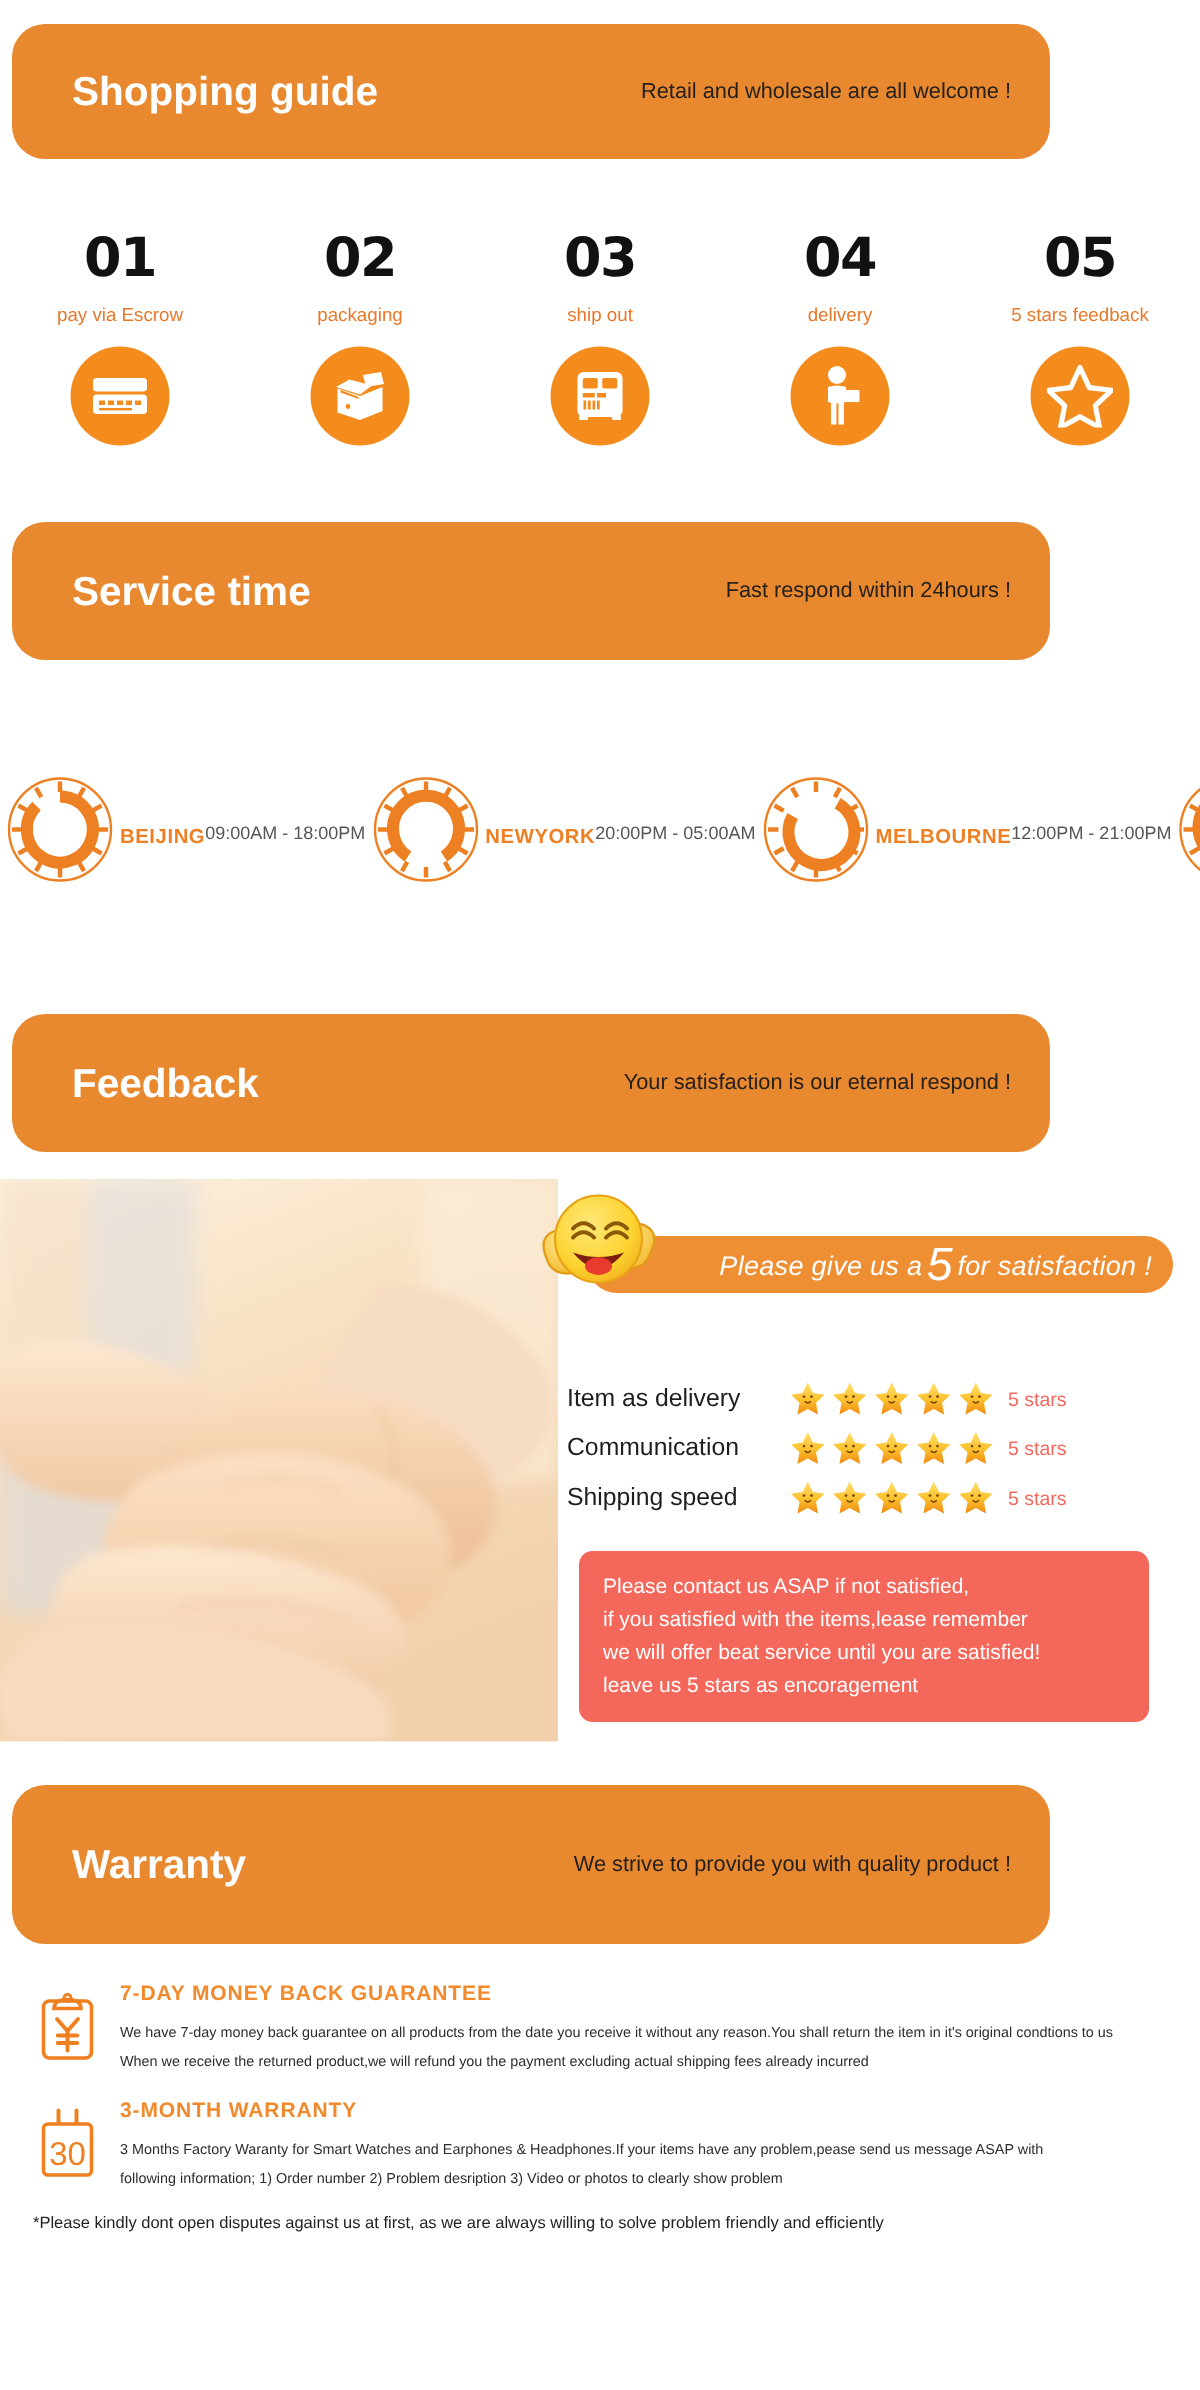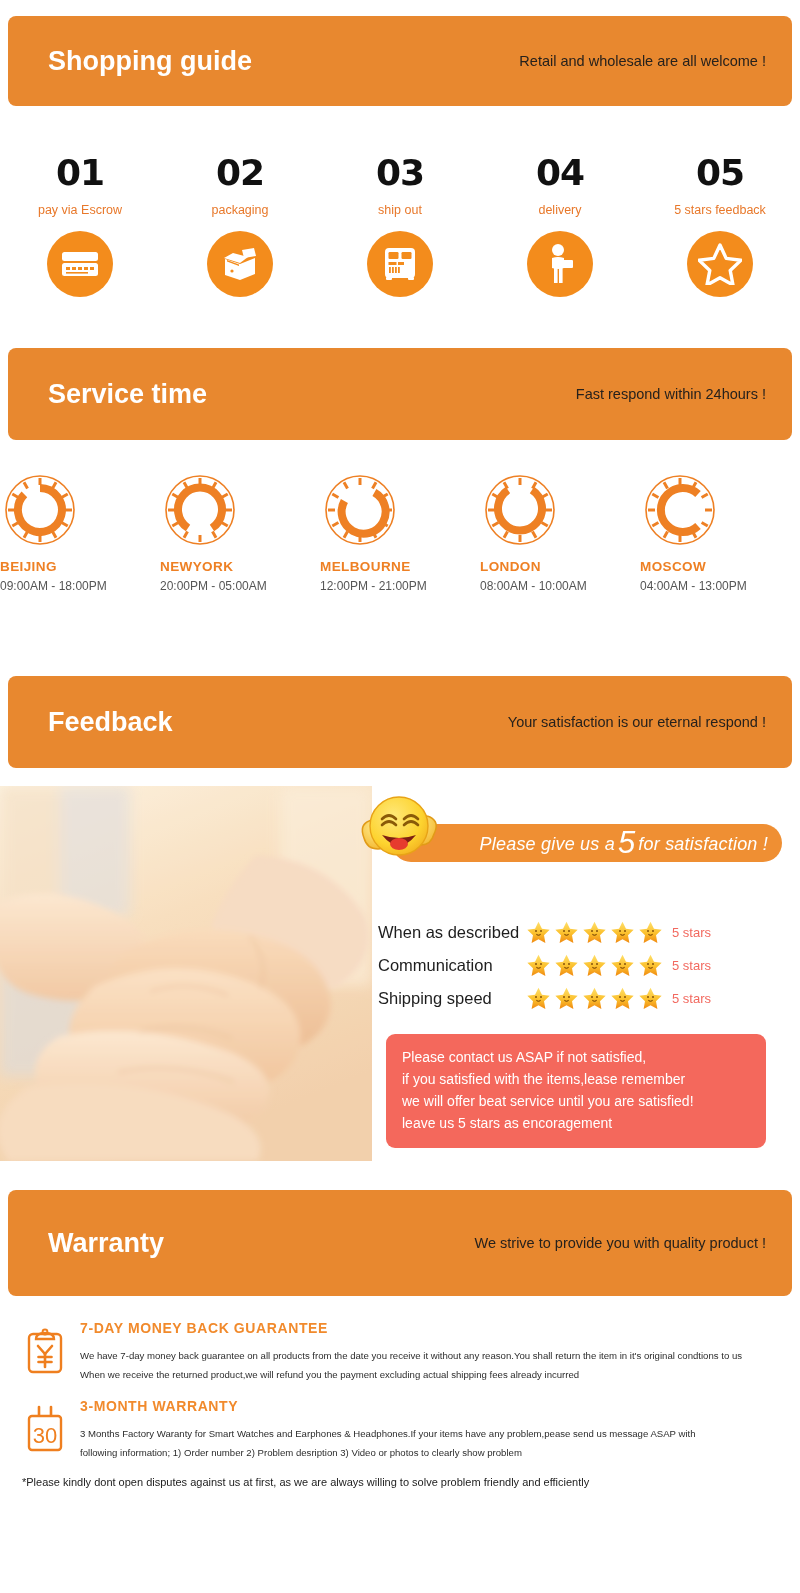--- a/index.html
+++ b/index.html
@@ -13,23 +13,23 @@
     width: 800px;
     height: 1593px;
     overflow: hidden;
     background: #ffffff;
   }
 
   
   .banner {
     position: absolute;
     left: 8px;
-    width: 784px;
+    width: 692px;
     background: #e8882f;
-    border-radius: 8px;
+    border-radius: 22px;
     display: flex;
     align-items: center;
   }
   .banner-title {
     color: #ffffff;
     font-size: 27px;
     font-weight: bold;
     letter-spacing: 0px;
     margin-left: 40px;
     white-space: nowrap;
@@ -94,22 +94,22 @@
     position: absolute;
     top: 470px;
     left: 0;
     width: 800px;
     height: 165px;
     display: flex;
   }
   .clock-cell {
     flex: 1;
     display: flex;
-    flex-direction: column;
-    align-items: flex-start;
+    flex-direction: row;
+    align-items: center;
   }
   .clock-cell svg { display: block; }
   .clock-city {
     font-size: 13.5px;
     font-weight: bold;
     color: #ee8024;
     margin-top: 9px;
     letter-spacing: 0.4px;
     white-space: nowrap;
   }
@@ -586,21 +586,21 @@
     <div class="pill">
       <div class="pill-text">
         <span>Please give us a</span><span class="big">5</span><span>for satisfaction</span>
         <span>!</span>
       </div>
     </div>
 
     <div class="ratings">
 
       <div class="rating-row">
-        <div class="rating-label">When as described</div>
+        <div class="rating-label">Item as delivery</div>
         <div class="rating-stars">
           <span>
               <svg width="25" height="25" viewBox="0 0 24 24">
                 <defs>
                   <linearGradient id="sg" x1="0" y1="0" x2="0" y2="1">
                     <stop offset="0%" stop-color="#ffe06b"></stop>
                     <stop offset="55%" stop-color="#fbc02d"></stop>
                     <stop offset="100%" stop-color="#f08a12"></stop>
                   </linearGradient>
                 </defs>

